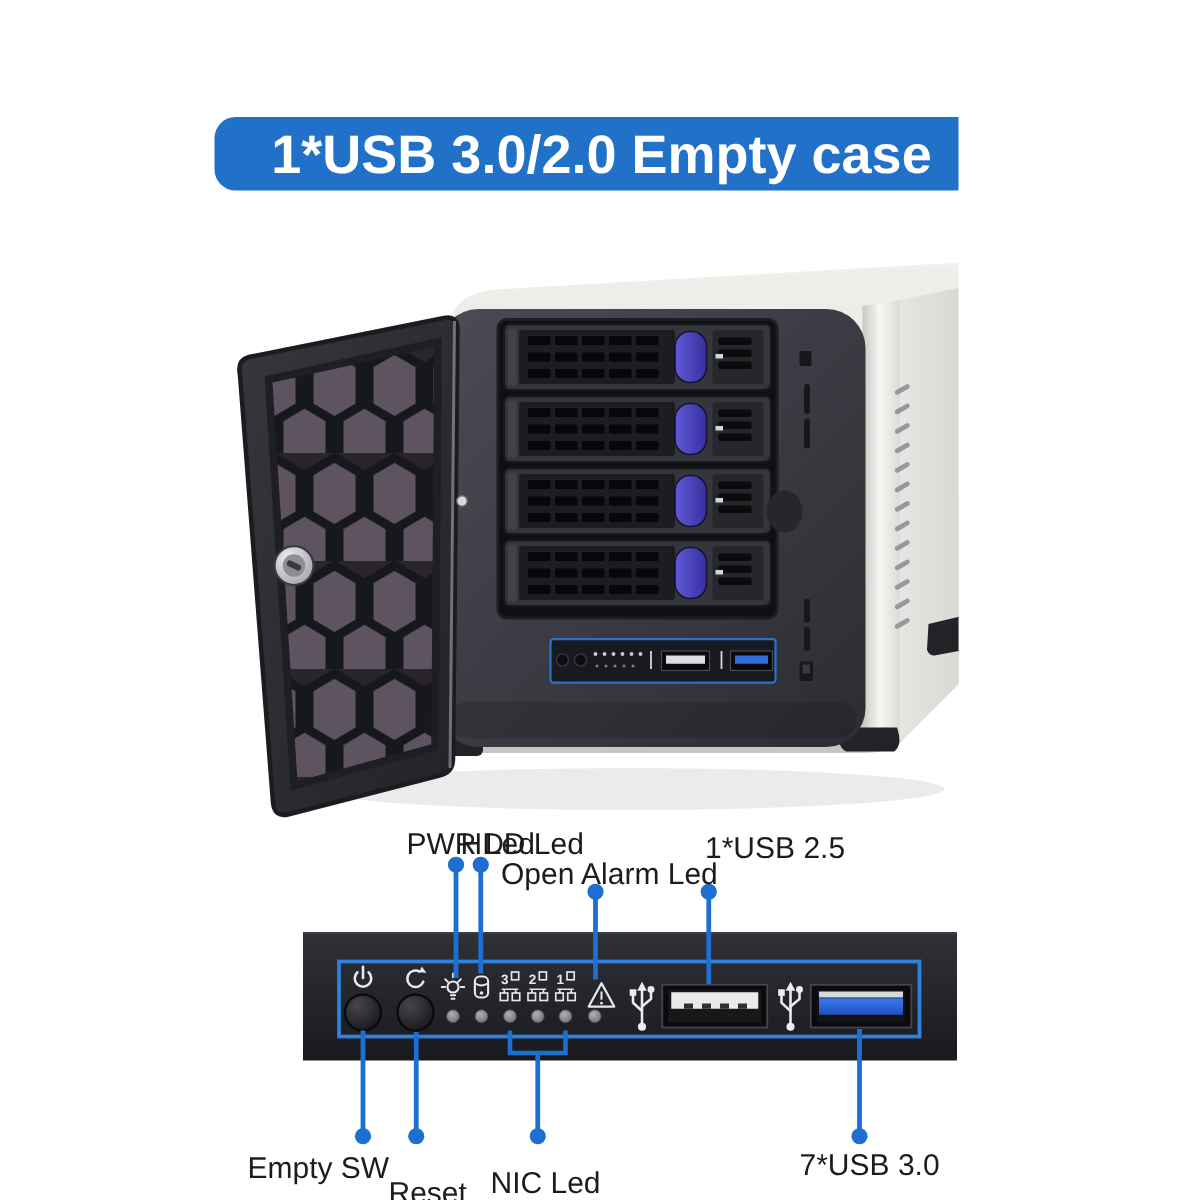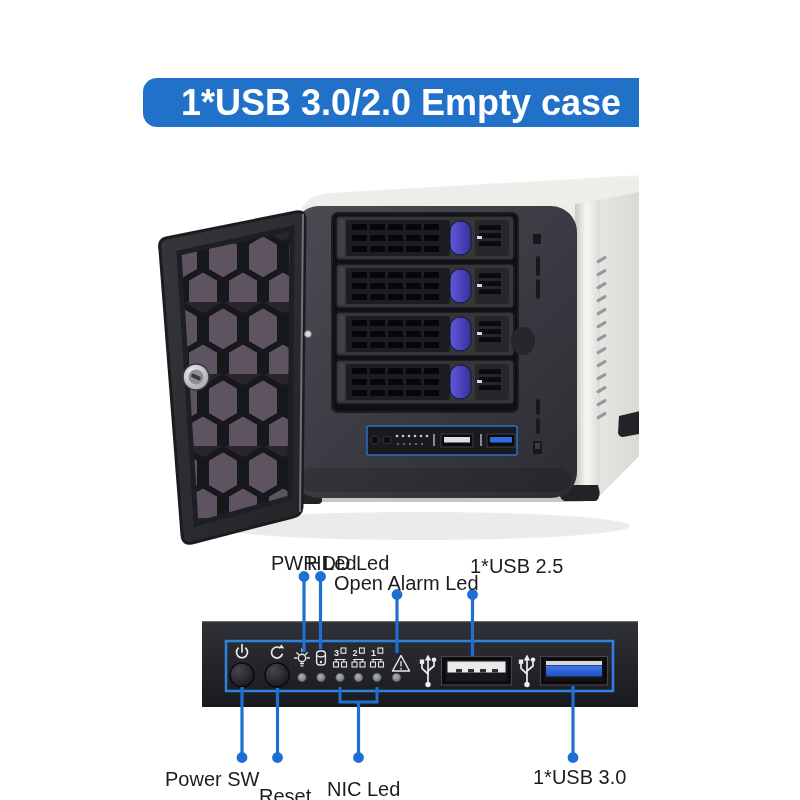--- a/index.html
+++ b/index.html
@@ -321,18 +321,18 @@
       <circle cx="358.5" cy="757.5" r="5.4" stroke="none"></circle>
       <path d="M573,686 L573,757" fill="none"></path>
       <circle cx="573" cy="757.5" r="5.4" stroke="none"></circle>
     </g>
   </svg>
 
   <div class="co-label lbl-pwr">PWR Led</div>
   <div class="co-label lbl-hdd">HDD Led</div>
   <div class="co-label lbl-alarm">Open Alarm Led</div>
   <div class="co-label lbl-usb2">1*USB 2.5</div>
-  <div class="co-label lbl-powersw">Power SW</div>
+  <div class="co-label lbl-powersw">Empty SW</div>
   <div class="co-label lbl-reset">Reset</div>
   <div class="co-label lbl-nic">NIC Led</div>
-  <div class="co-label lbl-usb3">1*USB 3.0</div>
+  <div class="co-label lbl-usb3">7*USB 3.0</div>
 
 </div>
 
 </body></html>

